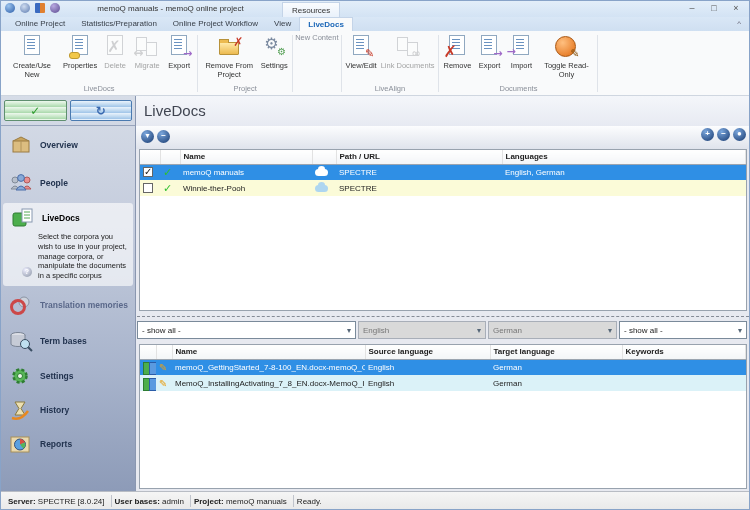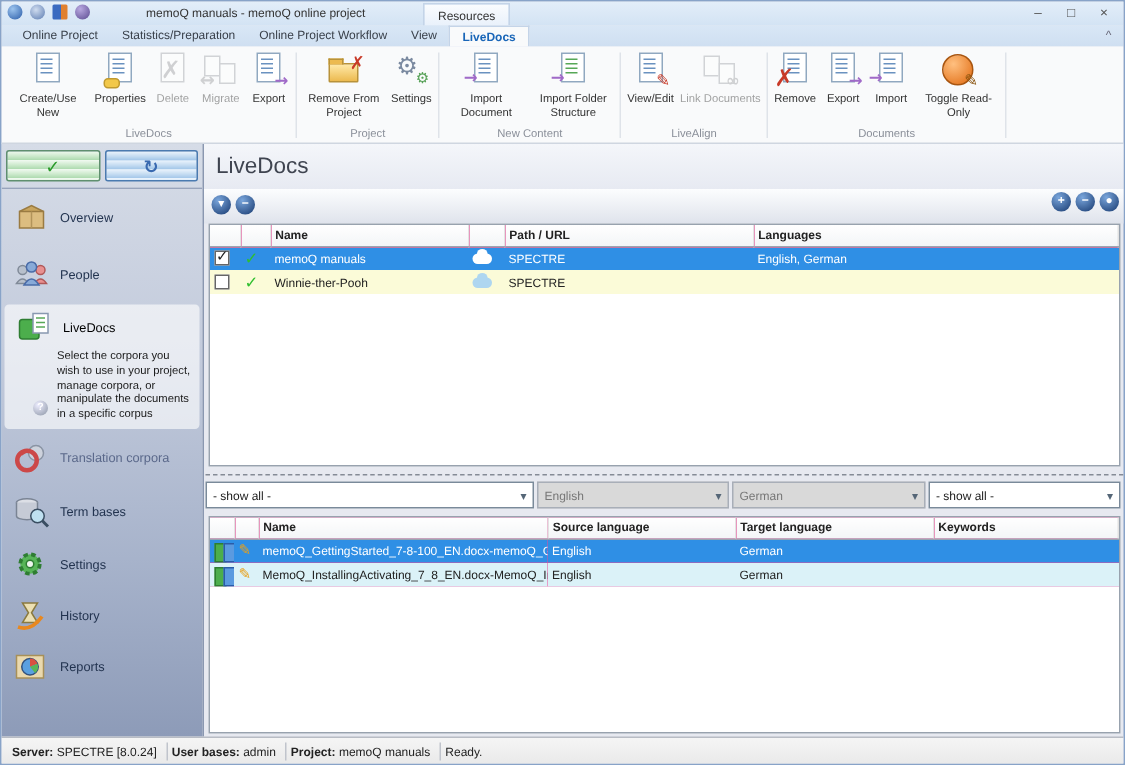--- a/index.html
+++ b/index.html
@@ -65,37 +65,37 @@
 
   
   .sidebar{position:absolute;left:0;top:95px;width:135px;height:395px;background:linear-gradient(180deg,#d6dce7 0%,#c3cbdc 35%,#a7b3cb 70%,#8d9bb8 100%);border-right:1px solid #8a97b0;}
   .side-btns{display:flex;gap:3px;padding:4px 3px 3px;}
   .sbtn{flex:1;height:21px;border-radius:2px;text-align:center;font-size:12px;font-weight:bold;line-height:20px;cursor:default;}
   .sbtn.apply{border:1px solid #5f8f6f;background:repeating-linear-gradient(180deg,#eef8ee 0px,#cdeacd 3px,#a9d8ab 6px);color:#2a9a2a;}
   .sbtn.refresh{border:1px solid #4a7ab0;background:repeating-linear-gradient(180deg,#eaf3fc 0px,#c6ddf2 3px,#9fc4e8 6px);color:#3a6ab0;}
   .side-sep{height:1px;background:rgba(255,255,255,.7);border-bottom:1px solid #98a4bc;margin:1px 0 0;}
   .side-item{display:flex;align-items:center;gap:7px;padding-left:8px;height:38px;}
   .side-item svg{flex:0 0 auto;}
-  .side-label{font-size:8.5px;font-weight:normal;color:#22334f;}
+  .side-label{font-size:8.5px;font-weight:bold;color:#22334f;}
   .side-item.muted .side-label{color:#5a688a;}
   .livedocs-block{margin:1px 2px;background:rgba(255,255,255,.62);border-radius:3px;padding-bottom:5px;}
   .livedocs-block .side-item{height:29px;}
   .livedocs-block .side-label{color:#000;}
   .side-desc-wrap{position:relative;padding-left:35px;padding-right:5px;}
   .help-orb{position:absolute;left:19px;bottom:4px;width:10px;height:10px;border-radius:50%;background:radial-gradient(circle at 35% 30%,#eef,#8a94a4);color:#fff;font-size:7px;text-align:center;line-height:10px;font-weight:bold;}
   .side-desc{font-size:7.5px;line-height:1.3;color:#1a1a1a;}
   .side-item.compact{height:36px;}
   .side-item.compact2{height:34px;}
 
   
   .content-toolbar{position:absolute;left:135px;top:125px;width:615px;height:23px;background:linear-gradient(#fcfdfe,#dfe3ec);}
   .orb{position:absolute;width:13px;height:13px;border-radius:50%;background:radial-gradient(circle at 35% 28%,#7aa6dc,#16386e);color:#fff;font-size:8px;font-weight:bold;text-align:center;line-height:12px;cursor:default;}
 
   
-  table.grid{border-collapse:collapse;table-layout:fixed;width:100%;background:#ec4899;font-size:8px;color:#222;}
+  table.grid{border-collapse:collapse;table-layout:fixed;width:100%;background:#a21caf;font-size:8px;color:#222;}
   .grid th{font-weight:bold;text-align:left;padding:2px 3px;border-right:1px solid #e2e2e2;border-bottom:1px solid #9aa4b0;background:linear-gradient(#fff,#f3f5f7);height:14px;white-space:nowrap;overflow:hidden;}
   .grid td{padding:1px 3px;height:16px;white-space:nowrap;overflow:hidden;}
   tr.sel td{background:#2f8fe5;color:#fff;}
   tr.row-yellow td{background:#fbfbd8;}
   tr.row-cyan td{background:#dbf2f8;}
   .tbl-corpora{position:absolute;left:138px;top:148px;width:608px;height:162px;border:1px solid #98a2ae;background:#fff;overflow:hidden;}
   .tbl-docs{position:absolute;left:138px;top:343px;width:608px;height:145px;border:1px solid #98a2ae;background:#fff;overflow:hidden;}
   .cb{display:inline-block;width:10px;height:10px;border:1px solid #666;background:#fff;position:relative;vertical-align:middle;}
   .cb.checked::before{content:"✓";position:absolute;left:0;top:-2px;font-size:10px;color:#222;font-weight:bold;}
   .okch::before{content:"✓";color:#2fbf2f;font-weight:bold;font-size:11px;}
@@ -209,36 +209,20 @@
               <span class="bdg gear-sm" style="right:2px;bottom:2px;"></span>
             </span>
           <span class="rlabel">Settings</span>
         </div>
       </div>
       <div class="rgl">Project</div>
     </div>
     <div class="gsep"></div>
 
     <div class="rgroup">
-      <div class="rbtns">
-        <div class="rbtn">
-          <span class="ricon">
-              <i class="pg"></i>
-              <span class="bdg b-l c-pur ar"></span>
-            </span>
-          <span class="rlabel">Import Document</span>
-        </div>
-        <div class="rbtn">
-          <span class="ricon">
-              <i class="pg green"></i>
-              <span class="bdg b-l c-pur ar"></span>
-            </span>
-          <span class="rlabel">Import Folder Structure</span>
-        </div>
-      </div>
       <div class="rgl">New Content</div>
     </div>
     <div class="gsep"></div>
 
     <div class="rgroup">
       <div class="rbtns">
         <div class="rbtn">
           <span class="ricon">
               <i class="pg"></i>
               <span class="bdg b-br c-red pen"></span>
@@ -341,21 +325,21 @@
         <div class="side-desc">Select the corpora you wish to use in your project, manage corpora, or manipulate the documents in a specific corpus</div>
       </div>
     </div>
 
     <div class="side-item compact muted">
       <svg width="24" height="22" viewBox="0 0 24 22">
           <circle cx="15" cy="8" r="5" fill="#cdd2dc" stroke="#8a94a4"></circle>
           <circle cx="9" cy="13" r="6.5" fill="none" stroke="#cc4848" stroke-width="3"></circle>
           <path d="M5 9 l3 -2" stroke="#cc4848" stroke-width="2"></path>
         </svg>
-      <span class="side-label">Translation corpora</span>
+      <span class="side-label">Translation memories</span>
     </div>
     <div class="side-item compact">
       <svg width="24" height="22" viewBox="0 0 24 22">
           <ellipse cx="9" cy="5" rx="7" ry="2.5" fill="#dcdfe6" stroke="#7a8494"></ellipse>
           <path d="M2 5 v9 a7 2.5 0 0 0 14 0 v-9" fill="#c6cbd6" stroke="#7a8494"></path>
           <circle cx="16" cy="14" r="4.5" fill="#bfe0f0" stroke="#3a4e62"></circle>
           <line x1="19.2" y1="17.2" x2="23" y2="21" stroke="#3a4e62" stroke-width="2"></line>
         </svg>
       <span class="side-label">Term bases</span>
     </div>

